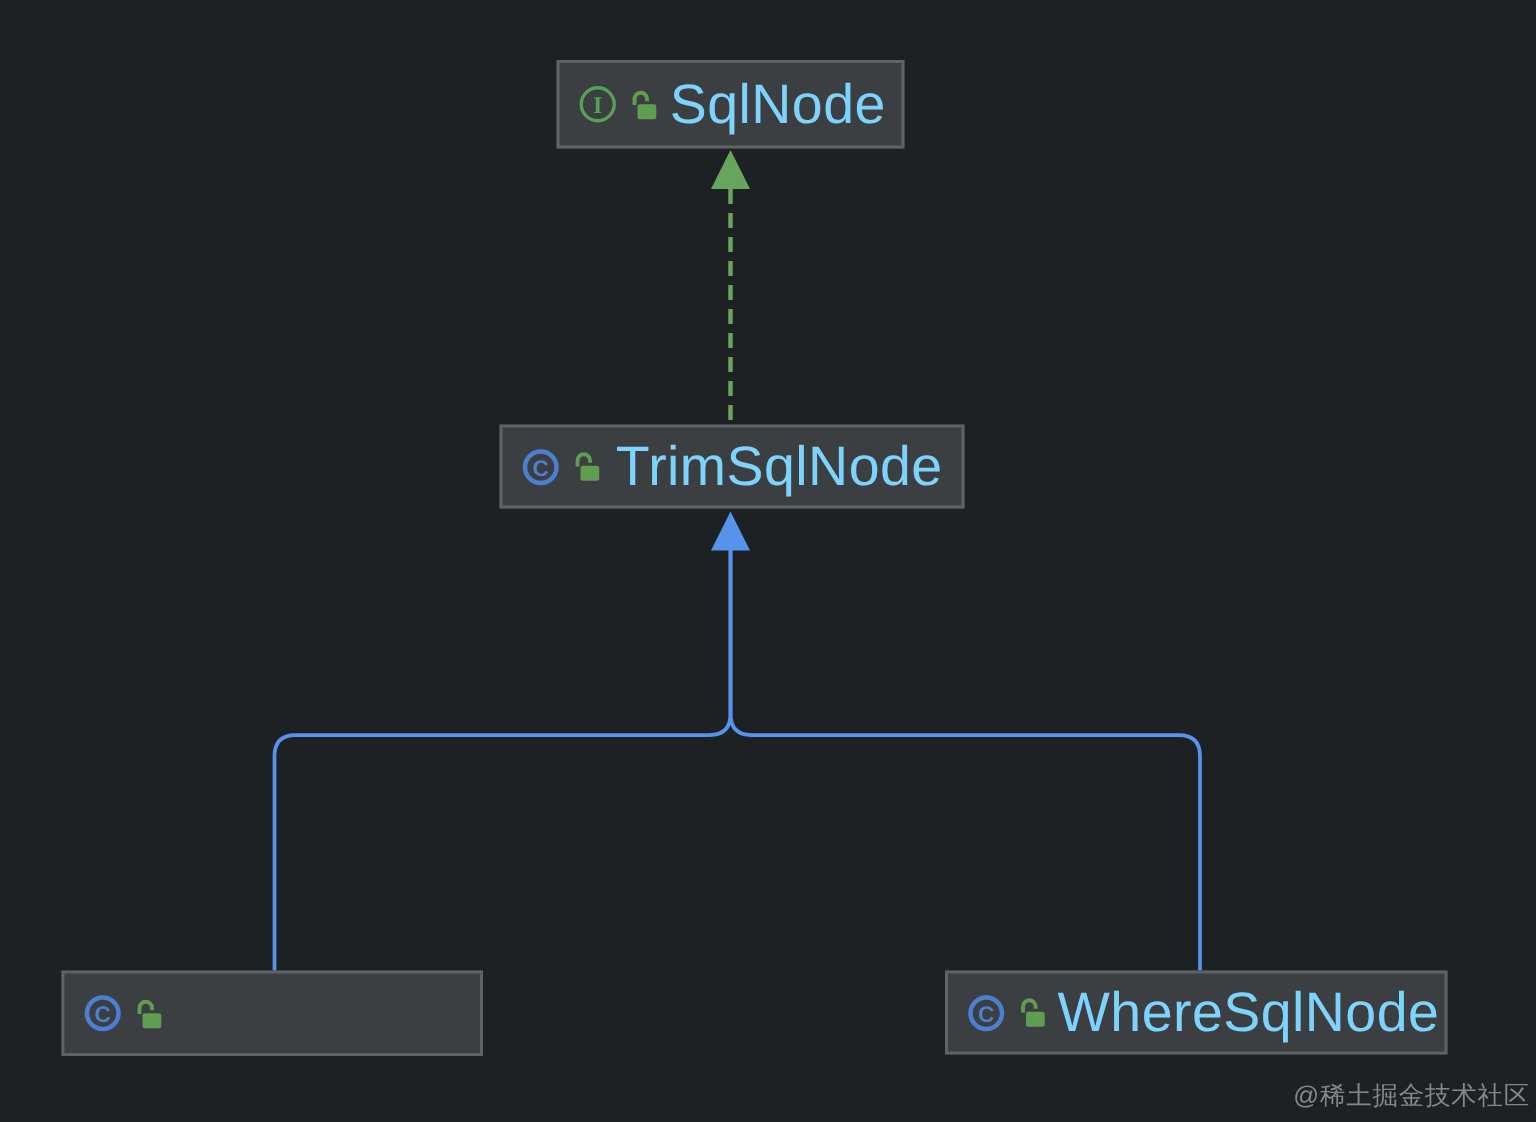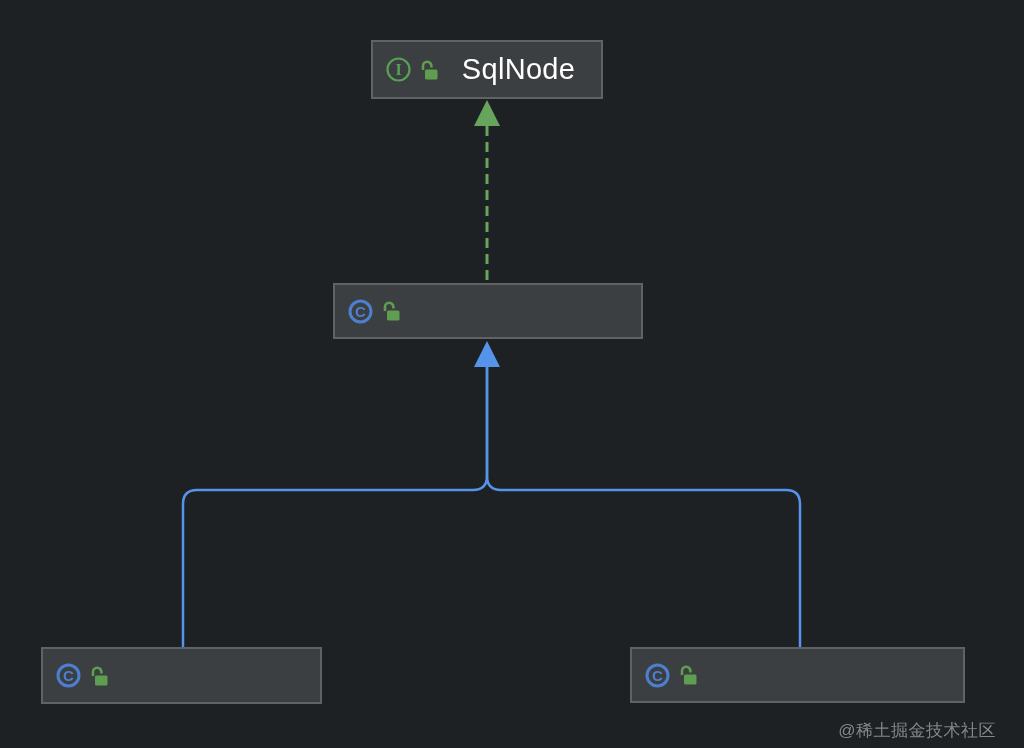--- a/index.html
+++ b/index.html
@@ -36,31 +36,31 @@
   .node .icon {
     display: inline-flex;
     align-items: center;
     justify-content: center;
     flex: 0 0 auto;
     margin-right: 7px;
   }
   .node .label {
     flex: 1 1 auto;
     text-align: center;
-    color: #ffffff;
-    font-size: 29px;
+    color: #7dd3fc;
+    font-size: 37px;
     font-weight: 400;
     letter-spacing: 0.3px;
     padding-right: 10px;
     white-space: nowrap;
     overflow: hidden;
   }
   .watermark {
     position: absolute;
-    right: 28px;
+    right: 4px;
     bottom: 6px;
     color: #84878a;
     font-size: 17px;
     letter-spacing: 0.5px;
   }
   .badge-letter {
     font-family: "Liberation Sans", sans-serif;
     font-weight: bold;
   }
 </style>
@@ -108,20 +108,21 @@
         <circle cx="13.5" cy="13.5" r="10.5" fill="none" stroke-width="3" stroke="#4d7fd0"></circle>
         <text x="13.5" y="19" text-anchor="middle" class="badge-letter" font-size="15" font-weight="bold" fill="#4d7fd0">C</text>
       </svg>
     </span>
     <span class="icon">
       <svg width="20" height="22" viewBox="0 0 20 22">
         <path d="M4 11 V7 a4.2 4.2 0 0 1 8.4 0 V8.5" fill="none" stroke-width="2.6" stroke="#5f9e50"></path>
         <rect x="6" y="10.5" width="12.5" height="10" rx="1.5" fill="#5f9e50"></rect>
       </svg>
     </span>
+    <span class="label">TrimSqlNode</span>
   </div>
 
   <div class="node" style="left:41px; top:647px; width:281px; height:57px;">
     <span class="icon">
       <svg width="27" height="27" viewBox="0 0 27 27">
         <circle cx="13.5" cy="13.5" r="10.5" fill="none" stroke-width="3" stroke="#4d7fd0"></circle>
         <text x="13.5" y="19" text-anchor="middle" class="badge-letter" font-size="15" font-weight="bold" fill="#4d7fd0">C</text>
       </svg>
     </span>
     <span class="icon">
@@ -138,17 +139,18 @@
         <circle cx="13.5" cy="13.5" r="10.5" fill="none" stroke-width="3" stroke="#4d7fd0"></circle>
         <text x="13.5" y="19" text-anchor="middle" class="badge-letter" font-size="15" font-weight="bold" fill="#4d7fd0">C</text>
       </svg>
     </span>
     <span class="icon">
       <svg width="20" height="22" viewBox="0 0 20 22">
         <path d="M4 11 V7 a4.2 4.2 0 0 1 8.4 0 V8.5" fill="none" stroke-width="2.6" stroke="#5f9e50"></path>
         <rect x="6" y="10.5" width="12.5" height="10" rx="1.5" fill="#5f9e50"></rect>
       </svg>
     </span>
+    <span class="label">WhereSqlNode</span>
   </div>
 
   <div class="watermark">@稀土掘金技术社区</div>
 
 </div>
 
 </body></html>

